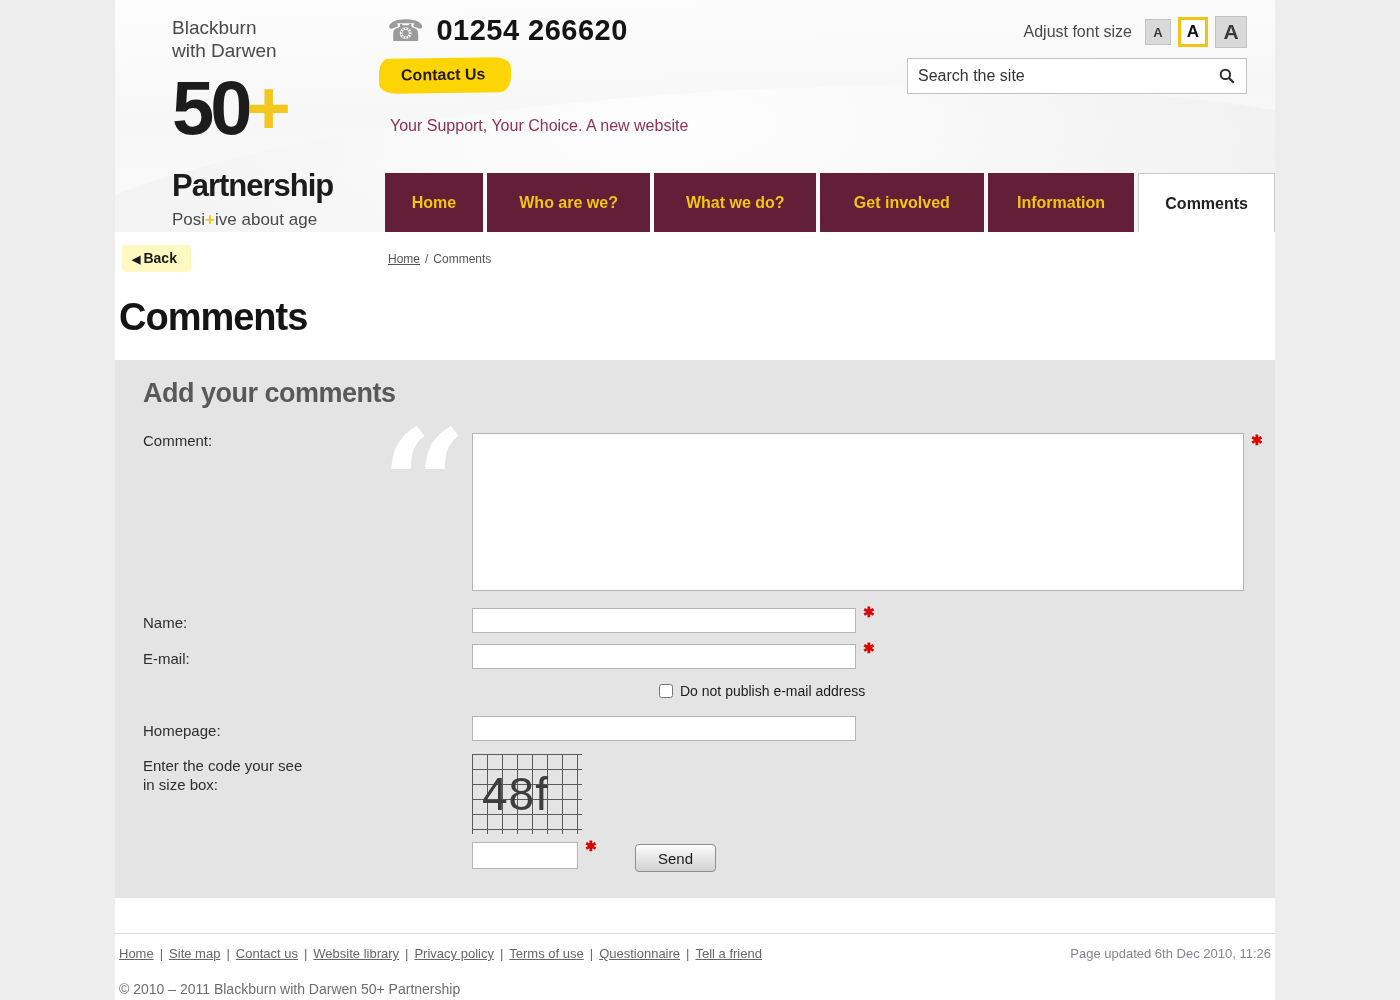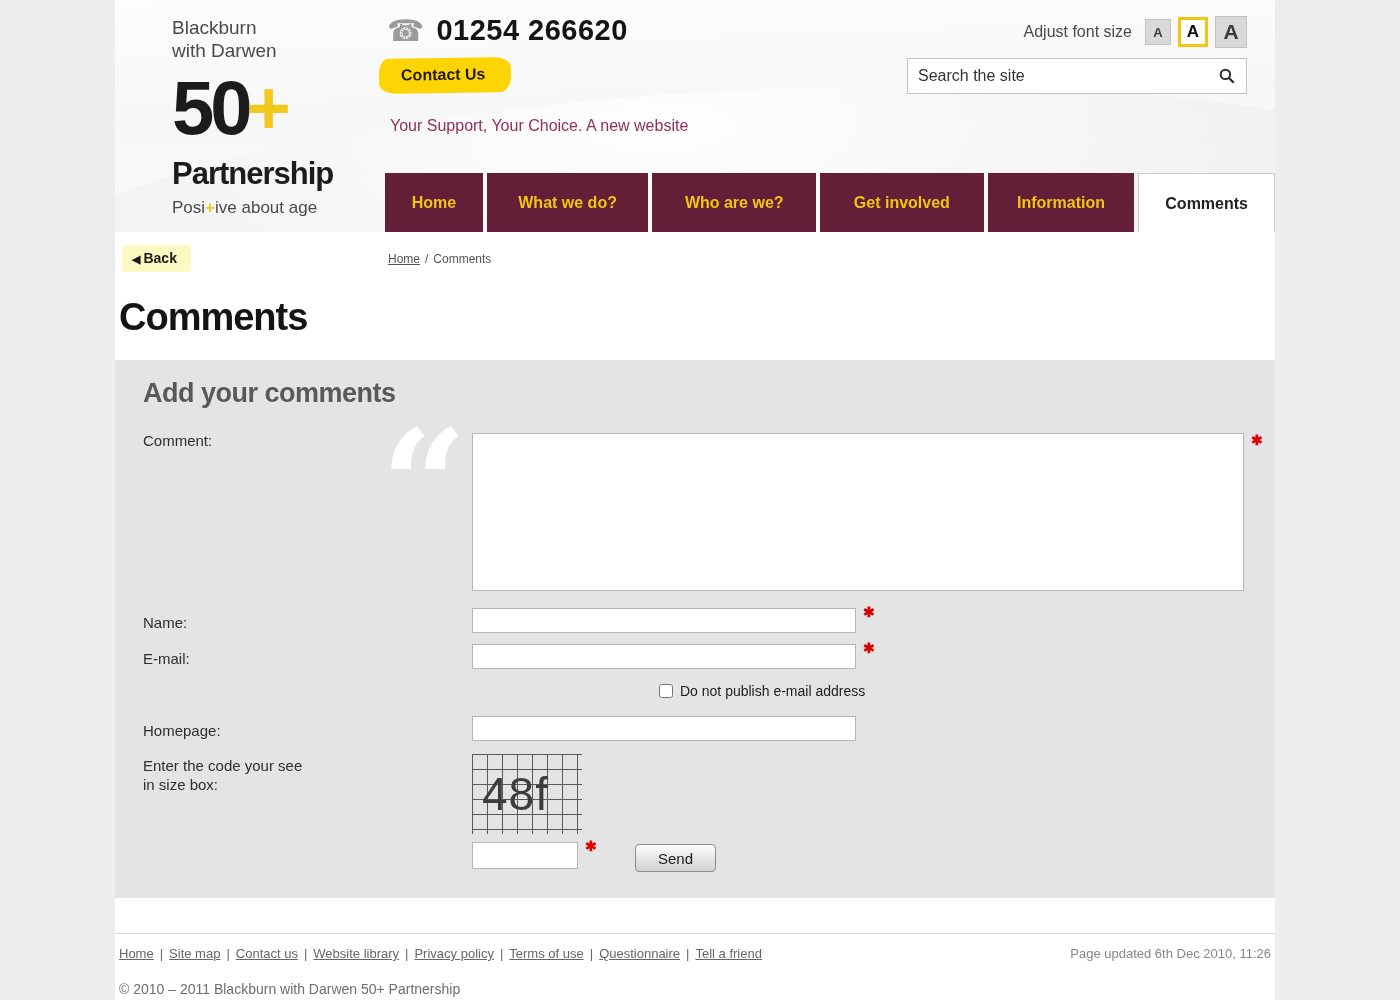--- a/index.html
+++ b/index.html
@@ -9,21 +9,21 @@
 
   
   .header { position:relative; height:232px;
     background:linear-gradient(178deg,#fdfdfd 0%,#f7f7f7 45%,#fbfbfb 100%); overflow:hidden; }
   .header::before { content:""; position:absolute; left:-120px; top:90px; width:1500px; height:320px;
     border-radius:50%; background:radial-gradient(ellipse at 45% 10%, rgba(255,255,255,0.9), rgba(220,220,220,0.35) 65%, transparent 70%); transform:rotate(-3deg); }
   .logo { position:absolute; left:57px; top:16px; line-height:1; z-index:2; }
   .logo-top { font-size:19px; color:#4a4a4a; line-height:23px; }
   .logo-50 { font-size:76px; font-weight:bold; color:#1c1c1c; letter-spacing:-4px; margin-top:8px; }
   .logo-50 .plus { color:#f2c81e; margin-left:-2px; }
-  .logo-partnership { font-size:31px; font-weight:bold; color:#1c1c1c; letter-spacing:-1px; margin-top:12px; }
+  .logo-partnership { font-size:31px; font-weight:bold; color:#1c1c1c; letter-spacing:-1px; margin-top:24px; }
   .logo-strap { font-size:17px; color:#4a4a4a; margin-top:10px; }
   .logo-strap .plus { color:#f2c81e; font-weight:bold; }
 
   .phone { position:absolute; left:272px; top:14px; display:flex; align-items:center; gap:12px; z-index:2; }
   .phone-icon { font-size:30px; color:#9b9b9b; line-height:1; }
   .phone-number { font-size:29px; font-weight:bold; color:#141414; letter-spacing:0.5px; }
 
   .contact-btn { position:absolute; left:264px; top:58px; z-index:2; background:#fdd505;
     color:#241a00; font-size:16px; font-weight:bold; padding:8px 26px 9px 22px;
     border-radius:10px 16px 12px 18px / 14px 10px 16px 10px; transform:rotate(-0.8deg); cursor:pointer; }
@@ -138,22 +138,22 @@
     <div class="search">
       <input type="text" placeholder="Search the site" style="">
       <svg class="search-icon" viewBox="0 0 20 20">
         <circle cx="8.2" cy="8.2" r="5.2" fill="none" stroke="#2e2e2e" stroke-width="2.2"></circle>
         <line x1="12.2" y1="12.2" x2="17.5" y2="17.5" stroke="#2e2e2e" stroke-width="2.6"></line>
       </svg>
     </div>
 
     <div class="nav">
       <div class="nav-item n0">Home</div>
+      <div class="nav-item n1">Who are we?</div>
       <div class="nav-item n2">What we do?</div>
-      <div class="nav-item n1">Who are we?</div>
       <div class="nav-item n3">Get involved</div>
       <div class="nav-item n4">Information</div>
       <div class="nav-item n5 active">Comments</div>
     </div>
   </div>
 
   <div class="crumb-row">
     <div class="back-btn"><span class="arrow">◀</span><span>Back</span></div>
     <div class="breadcrumb">
       <a>Home</a><span class="sep">/</span><span>Comments</span>

